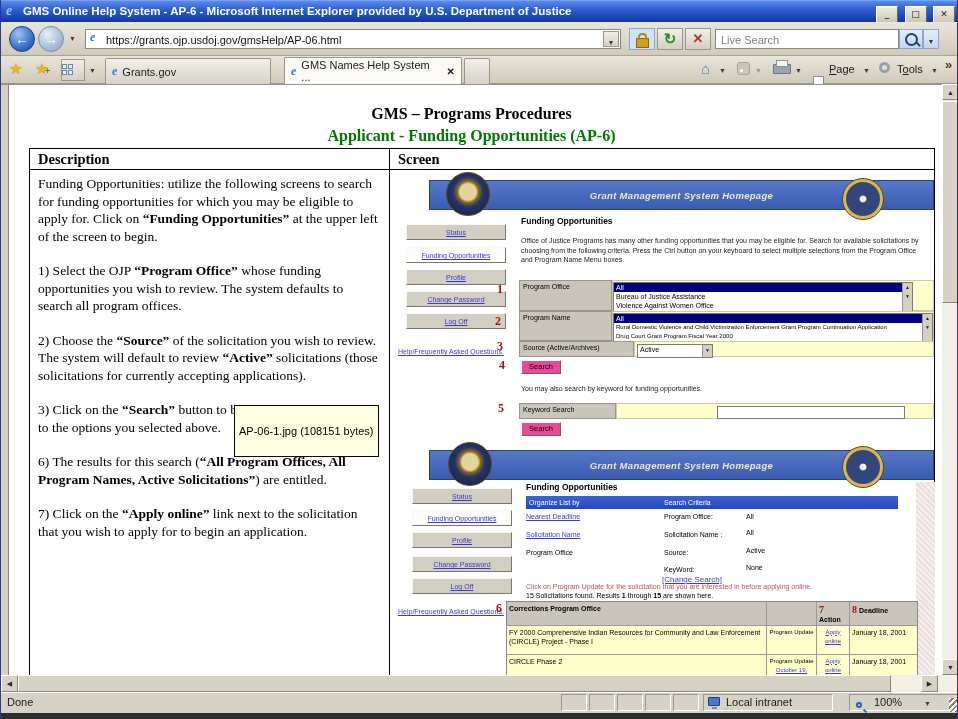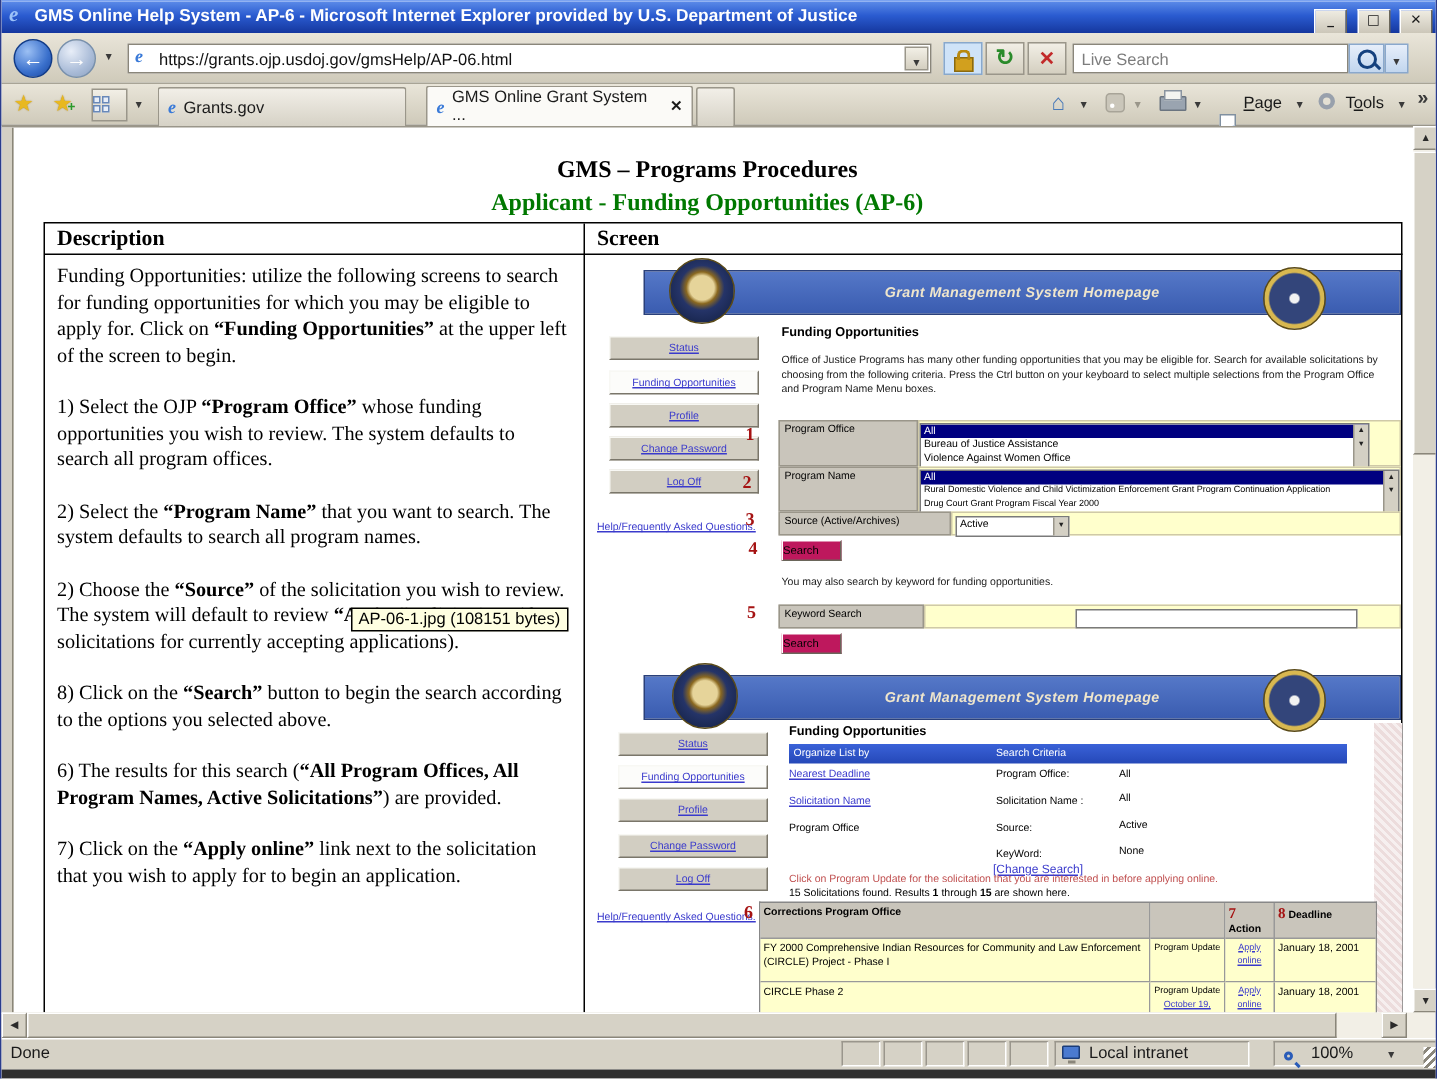--- a/index.html
+++ b/index.html
@@ -56,40 +56,40 @@
   .viewport{left:0;top:84px;width:941px;height:591px;background:#fff;border-top:1px solid #9a968a;overflow:hidden}
   .leftstrip{left:0;top:0;width:8px;height:591px;background:#d4d0c4;border-right:1px solid #8a8678}
   .doc-title{left:0;top:20px;width:941px;text-align:center;font:bold 16px "Liberation Serif",serif;color:#000}
   .doc-sub{left:0;top:42px;width:941px;text-align:center;font:bold 16px "Liberation Serif",serif;color:#007800}
   .doctable{left:28px;top:63px;width:906px;height:560px;border:1px solid #000;display:grid;grid-template-columns:360px 545px;grid-template-rows:21px 1fr}
   .hcell{border-bottom:1px solid #000;font:bold 14.5px "Liberation Serif",serif;padding:2px 12px 0 8px}
   .hcell.first,.dcell{border-right:1px solid #000}
   .dcell{padding:5px 8px 0 8px;font:13.5px/17.5px "Liberation Serif",serif;color:#000;overflow:hidden}
   .dcell .para{margin:0 0 17px 0}
   .scell{position:relative;overflow:hidden}
-  .tooltip{left:233px;top:320px;background:#ffffe1;border:1px solid #000;font:11px "Liberation Sans",sans-serif;padding:1px 4px;white-space:nowrap}
+  .tooltip{left:233px;top:320px;background:#ffffe1;border:1px solid #000;font:11px "Liberation Sans",sans-serif;padding:19px 4px;white-space:nowrap}
 
   
   .gms-banner{height:30px;background:linear-gradient(#5578c8,#3a5cb0);border:1px solid #2a407a;text-align:center;font:italic bold 9.5px "Liberation Sans",sans-serif;color:#efe6cc;line-height:30px;letter-spacing:.3px}
   .seal{border-radius:50%}
   .seal-doj{background:radial-gradient(circle at 50% 45%,#e6d49a 0 26%,#8a6820 34%,#253468 48%,#0f1c3c 100%);border:1px solid #5a4a18}
   .seal-ojp{background:radial-gradient(circle at 50% 50%,#f2f2f2 0 10%,#33457a 14% 58%,#d8b850 62% 78%,#7a5c1a 82% 100%);border:1px solid #5a4a18}
   .gms-btn{width:100px;height:16px;background:#d2cec2;border:1px solid;border-color:#f8f8f4 #7a766a #7a766a #f8f8f4;text-align:center;font-size:7px;line-height:15px;color:#3a3acc;text-decoration:underline;overflow:hidden;white-space:nowrap}
   .gms-btn.current{background:#fcfcfa}
   .gms-link{font-size:7px;color:#3a3acc;text-decoration:underline}
   .gms-h1{font:bold 8.5px "Liberation Sans",sans-serif;color:#000}
   .gms-txt{font-size:7px;color:#1a1a1a;line-height:9.6px}
   .frow{display:flex}
   .flabel{background:#c9c5bb;border:1px solid #9a968a;font-size:7px;padding:2px 0 0 3px;color:#000}
   .fyellow{background:#ffffcc;border:1px solid #cfc9a8;flex:1;position:relative}
   .listbox{position:absolute;left:0;top:1px;background:#fff;border:1px solid #7a7a7a;font-size:7px;line-height:9px;overflow:hidden}
   .opt{white-space:nowrap;overflow:hidden;padding-left:2px;color:#000}
   .opt.sel{background:#000080;color:#fff}
   .lbsb{position:absolute;right:0;top:0;width:9px;height:100%;background:#d4d0c4;border-left:1px solid #9a968a;font-size:5px;text-align:center;color:#222}
-  .gms-search{width:40px;height:14px;background:#be185d;border:1px solid;border-color:#fff #6a665a #6a665a #fff;font-size:7.5px;text-align:left;line-height:12px;color:#000}
+  .gms-search{width:40px;height:14px;background:#ec4899;border:1px solid;border-color:#fff #6a665a #6a665a #fff;font-size:7.5px;text-align:center;line-height:12px;color:#000}
   .combo{position:absolute;left:2px;top:2px;width:72px;height:12px;background:#fff;border:1px solid #7a7a7a;font-size:7px;padding-left:2px;line-height:10px}
   .combo .dd{position:absolute;right:0;top:0;width:9px;height:100%;background:#d4d0c4;border-left:1px solid #9a968a;font-size:5px;text-align:center;color:#222}
   .kwinput{position:absolute;left:100px;top:2px;width:186px;height:11px;background:#fff;border:1px solid #7a7a7a}
   .rednum{font:bold 12px "Liberation Serif",serif;color:#a51212}
   .bluebar{background:linear-gradient(#3a62d8,#2548b8);color:#fff;font-size:7px;height:13px;line-height:13px;padding-left:3px}
   .crit-l{font-size:7px;color:#000}
   .redtxt{font-size:7px;color:#c05050}
   .rtable{display:grid;grid-template-columns:260px 50px 33px 67px;border:1px solid #888;border-bottom:none}
   .rc{border-right:1px solid #999;border-bottom:1px solid #999;font-size:7px;line-height:9px;padding:1.5px 2px;overflow:hidden}
   .rc:nth-child(4n){border-right:none}
@@ -162,21 +162,21 @@
           <span></span>
         </div>
     </div>
     <span class="a caret" style="left:88px;top:11px">▼</span>
     <div class="a tab" style="left:104px;top:2px;width:166px">
       <span class="ie-logo" style="font-size:12px;color:#3a7ad8">e</span>
       <span>Grants.gov</span>
     </div>
     <div class="a tab active" style="left:283px;top:1px;width:178px">
       <span class="ie-logo" style="font-size:12px;color:#3a7ad8">e</span>
-      <span>GMS Online Grant System ...</span>
+      <span>GMS Names Help System ...</span>
       <span class="b" style="font-size:10px">✕</span>
     </div>
     <div class="a tab" style="left:463px;top:2px;width:26px"></div>
     <span class="a house" style="left:700px;top:4px">⌂</span>
     <span class="a caret" style="left:718px;top:11px">▼</span>
     <div class="a rssico" style="left:736px;top:6px"></div>
     <span class="a caret" style="left:754px;top:11px;color:#9a968a">▼</span>
     <div class="a" style="left:772px;top:0">
         <div class="printer"></div>
       </div>
@@ -194,24 +194,23 @@
     <div class="a leftstrip"></div>
     <div class="a doc-title">GMS – Programs Procedures</div>
     <div class="a doc-sub">Applicant - Funding Opportunities (AP-6)</div>
 
     <div class="a doctable">
       <div class="hcell first">Description</div>
       <div class="hcell">Screen</div>
       <div class="dcell">
           <div class="para"><span>Funding Opportunities: utilize the following screens to search for funding opportunities for which you may be eligible to apply for.  Click on </span><span class="b">“Funding Opportunities”</span><span> at the upper left of the screen to begin.</span></div>
           <div class="para"><span>1) Select the OJP </span><span class="b">“Program Office”</span><span> whose funding opportunities you wish to review.  The system defaults to search all program offices.</span></div>
-          <div class="para"><span>2) Select the </span><span class="b">“Program Name”</span><span> that you want to search. The system defaults to search all program names.</span></div>
           <div class="para"><span>2) Choose the </span><span class="b">“Source”</span><span> of the solicitation you wish to review.  The system will default to review </span><span class="b">“Active”</span><span> solicitations (those solicitations for currently accepting applications).</span></div>
-          <div class="para"><span>8) Click on the </span><span class="b">“Search”</span><span> button to begin the search according to the options you selected above.</span></div>
-          <div class="para"><span>6) The results for this search (</span><span class="b">“All Program Offices, All Program Names, Active Solicitations”</span><span>) are provided.</span></div>
+          <div class="para"><span>3) Click on the </span><span class="b">“Search”</span><span> button to begin the search according to the options you selected above.</span></div>
+          <div class="para"><span>6) The results for this search (</span><span class="b">“All Program Offices, All Program Names, Active Solicitations”</span><span>) are entitled.</span></div>
           <div class="para"><span>7) Click on the </span><span class="b">“Apply online”</span><span> link next to the solicitation that you wish to apply for to begin an application.</span></div>
         </div>
 
       <div class="scell">
 
         <div>
           <div class="a gms-banner" style="left:39px;top:10px;width:505px">Grant Management System Homepage</div>
           <div class="a seal seal-doj" style="left:56px;top:2px;width:44px;height:44px"></div>
           <div class="a seal seal-ojp" style="left:452px;top:8px;width:42px;height:42px"></div>
           <div class="a gms-btn" style="left:16px;top:54px">Status</div>

